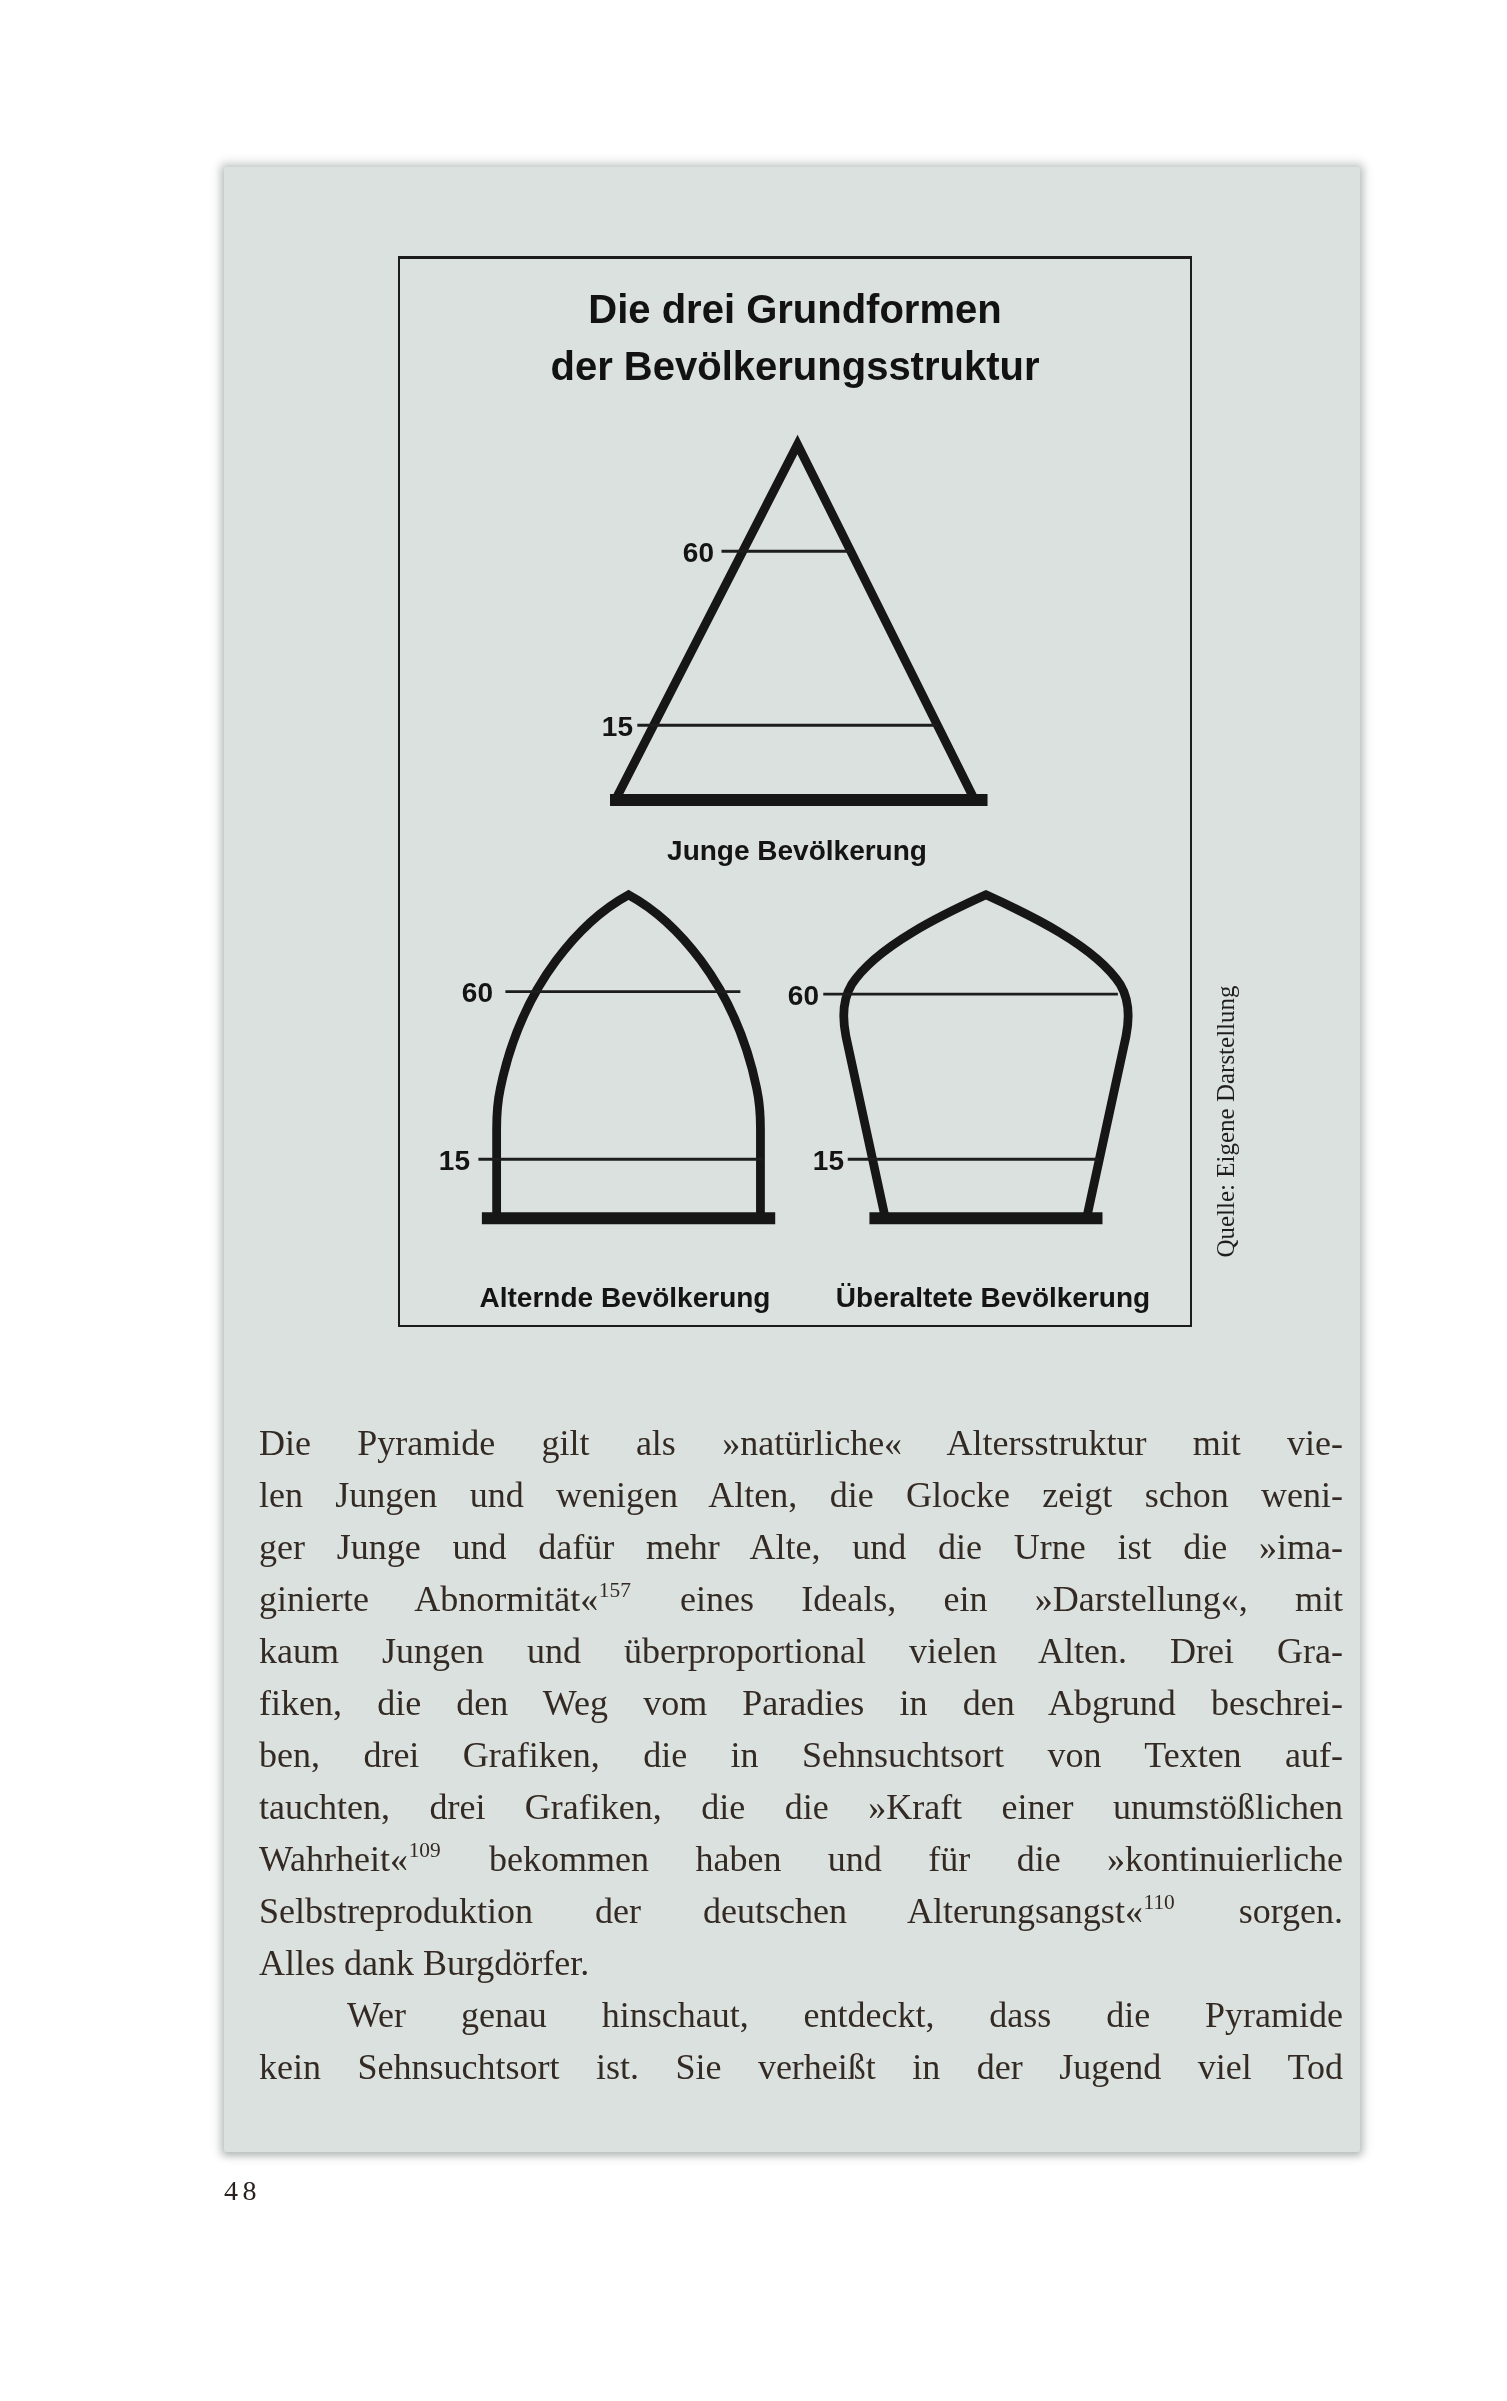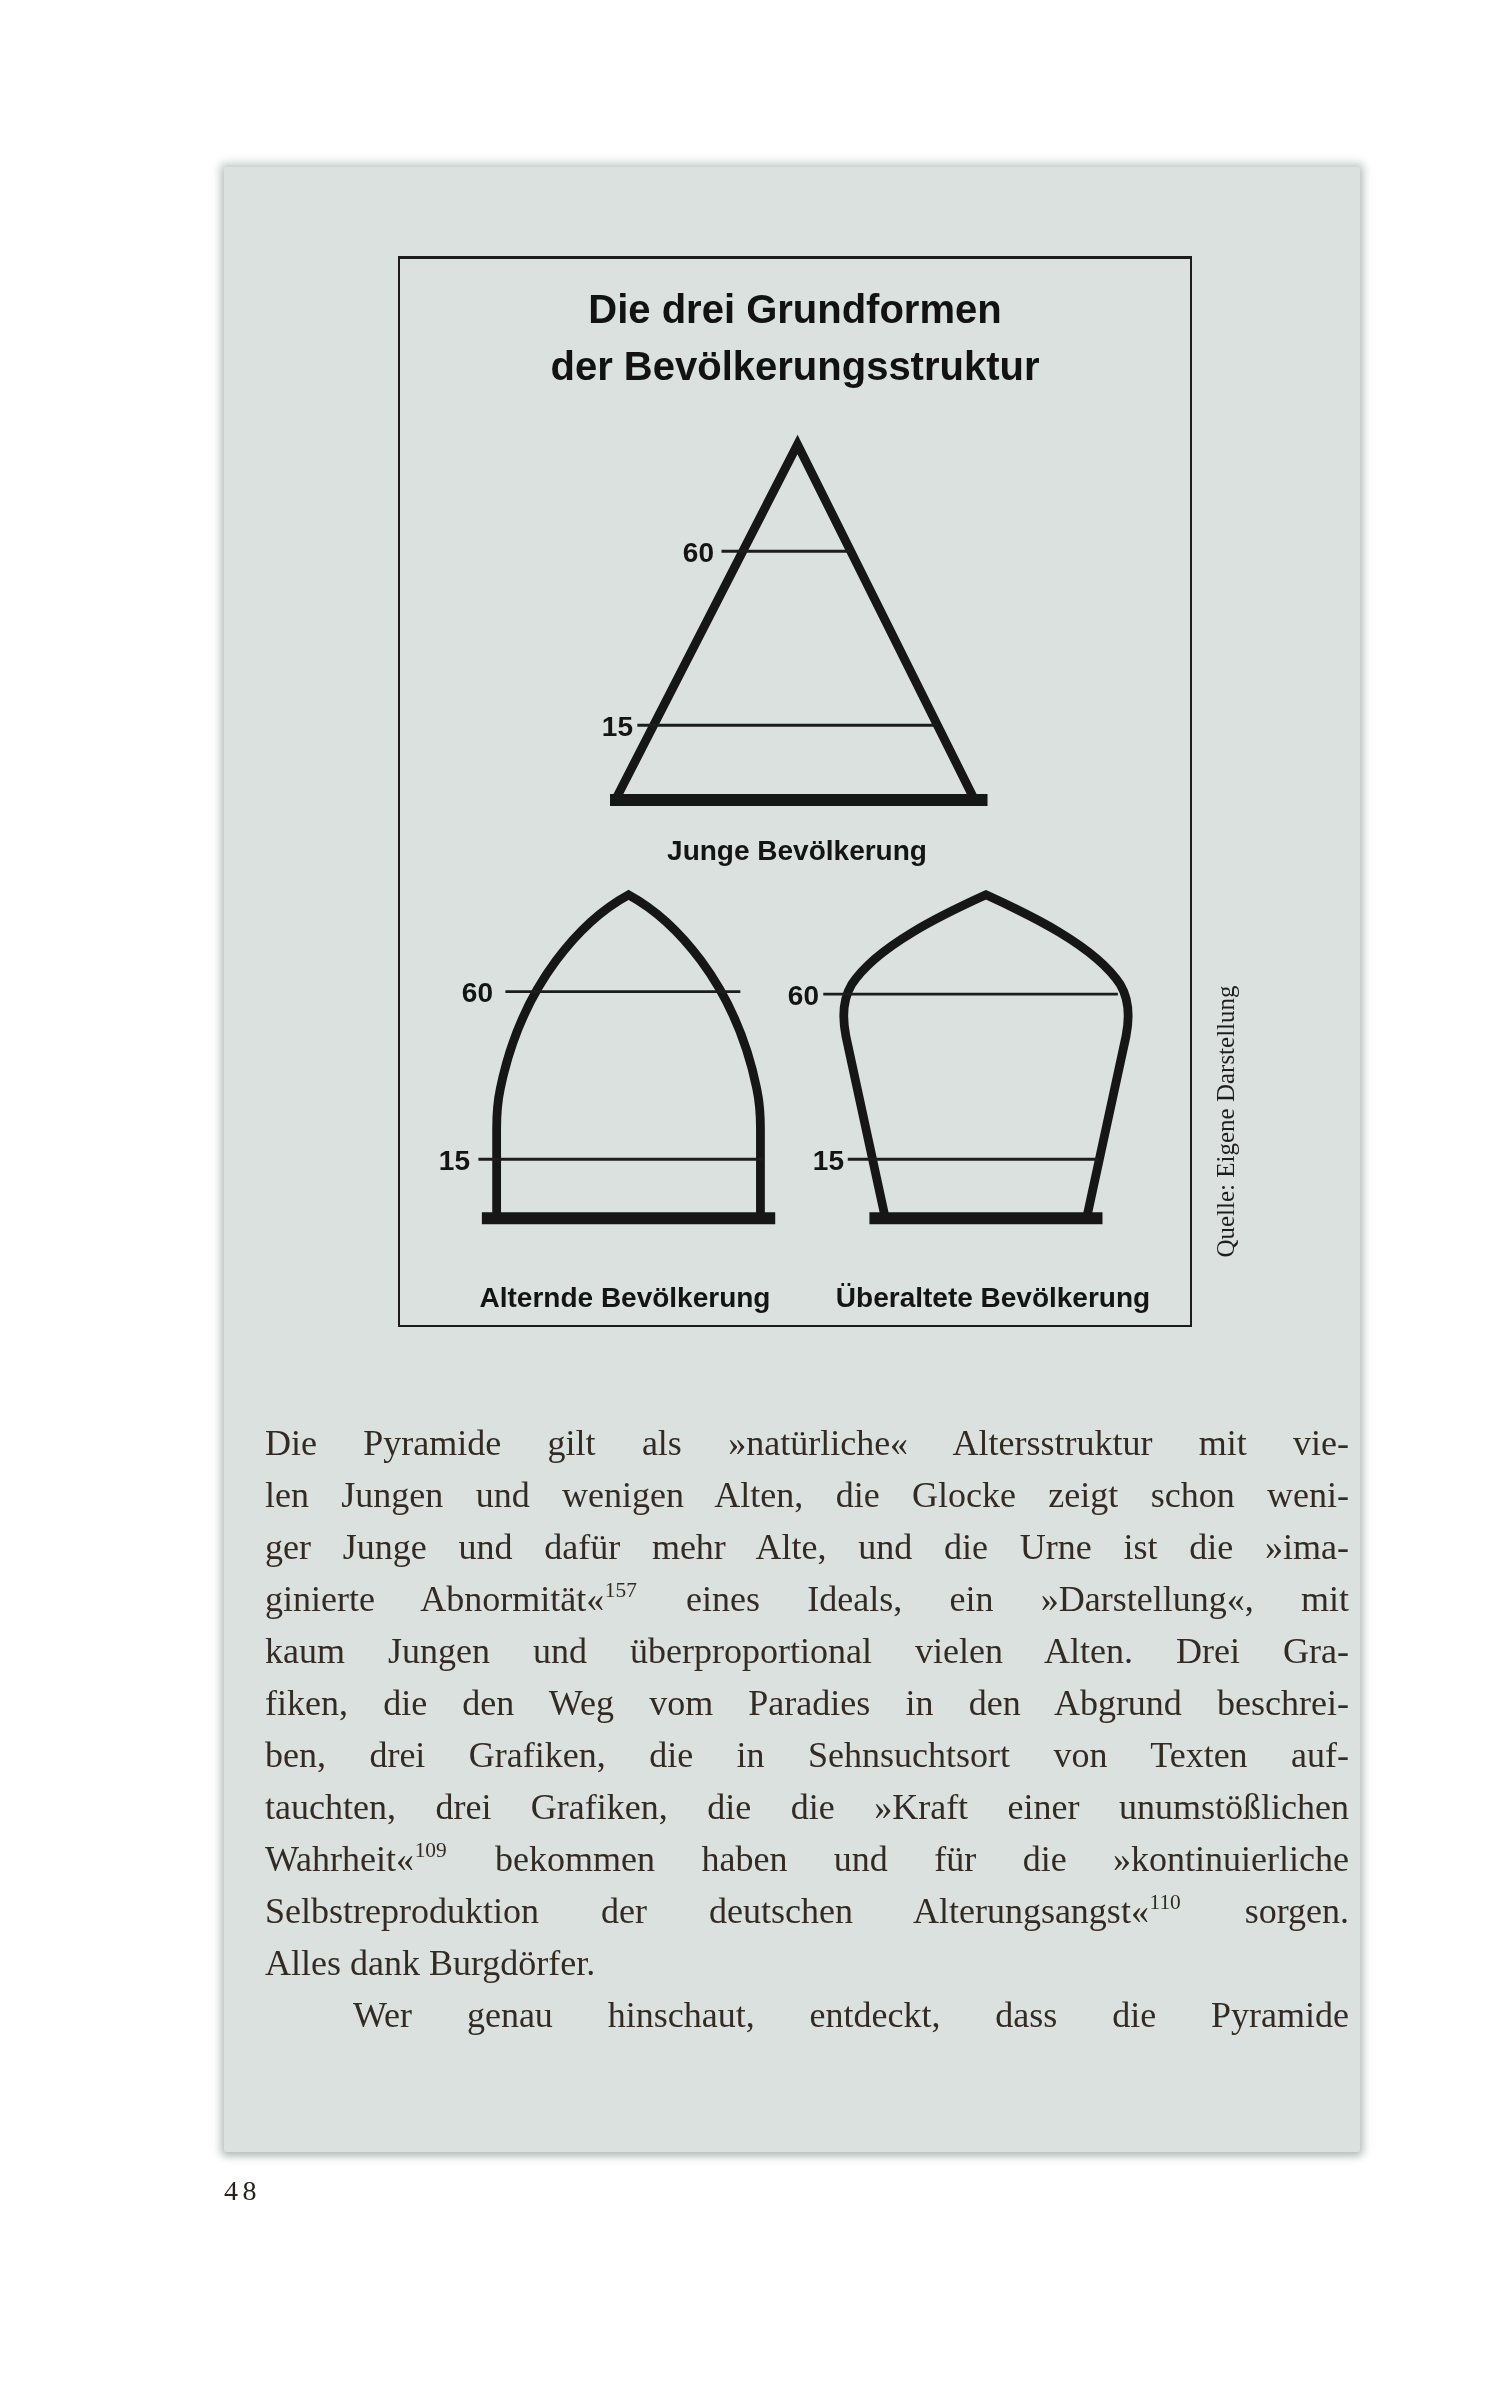--- a/index.html
+++ b/index.html
@@ -66,21 +66,21 @@
     transform: rotate(-90deg);
     font-family: "Liberation Serif", serif;
     font-size: 25px;
     color: #1e1e1e;
     text-align: center;
     white-space: nowrap;
   }
   
   .body-text {
     position: absolute;
-    left: 265px; top: 1417px;
+    left: 259px; top: 1417px;
     width: 1084px;
     font-family: "Liberation Serif", serif;
     font-size: 36px;
     line-height: 52px;
     color: #342a24;
   }
   .bodyline {
     height: 52px;
     text-align: justify;
     text-align-last: justify;
@@ -161,18 +161,19 @@
     <div class="bodyline"><span>ger Junge und dafür mehr Alte, und die Urne ist die »ima-</span></div>
     <div class="bodyline"><span>ginierte Abnormität«</span><sup>157</sup><span> eines Ideals, ein »Darstellung«, mit</span></div>
     <div class="bodyline"><span>kaum Jungen und überproportional vielen Alten. Drei Gra-</span></div>
     <div class="bodyline"><span>fiken, die den Weg vom Paradies in den Abgrund beschrei-</span></div>
     <div class="bodyline"><span>ben, drei Grafiken, die in Sehnsuchtsort von Texten auf-</span></div>
     <div class="bodyline"><span>tauchten, drei Grafiken, die die »Kraft einer unumstößlichen</span></div>
     <div class="bodyline"><span>Wahrheit«</span><sup>109</sup><span> bekommen haben und für die »kontinuierliche</span></div>
     <div class="bodyline"><span>Selbstreproduktion der deutschen Alterungsangst«</span><sup>110</sup><span> sorgen.</span></div>
     <div class="bodyline flush"><span>Alles dank Burgdörfer.</span></div>
     <div class="bodyline indent"><span>Wer genau hinschaut, entdeckt, dass die Pyramide</span></div>
+    <div class="bodyline"><span>kein Sehnsuchtsort ist. Sie verheißt in der Jugend viel Tod</span></div>
   </div>
 
   <div class="page-num">48</div>
 
 </div>
 
 
 </body></html>

